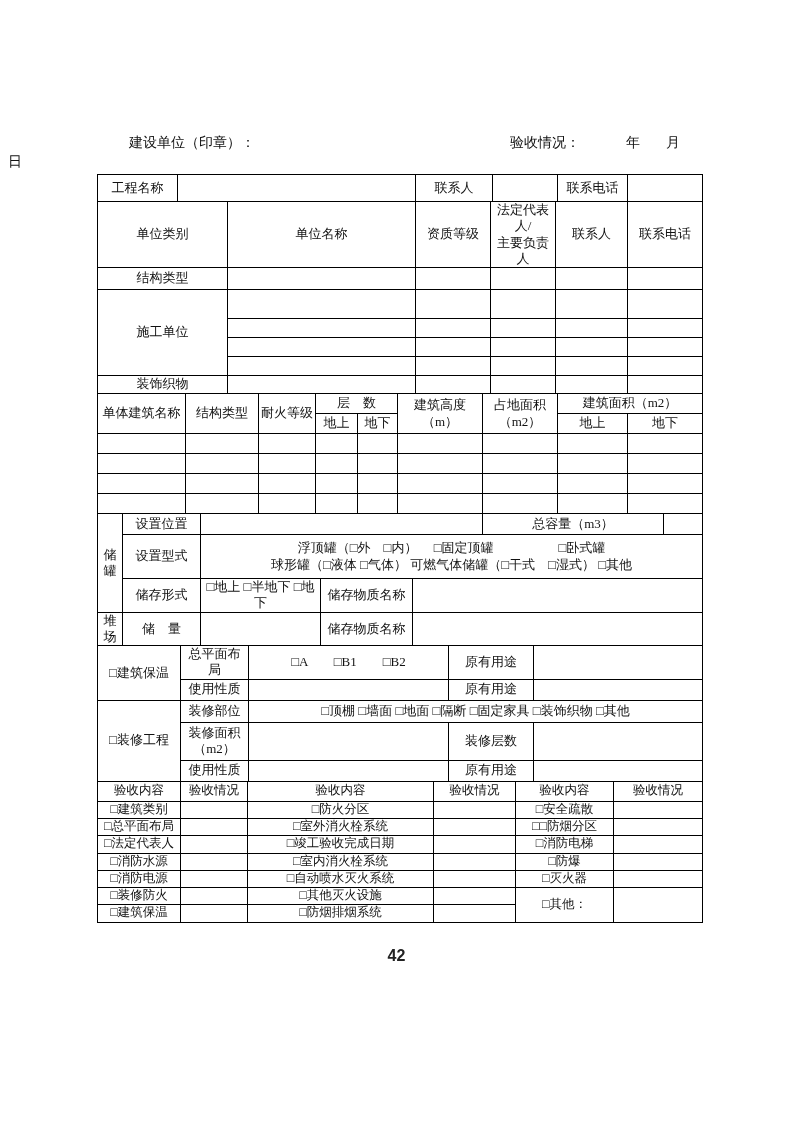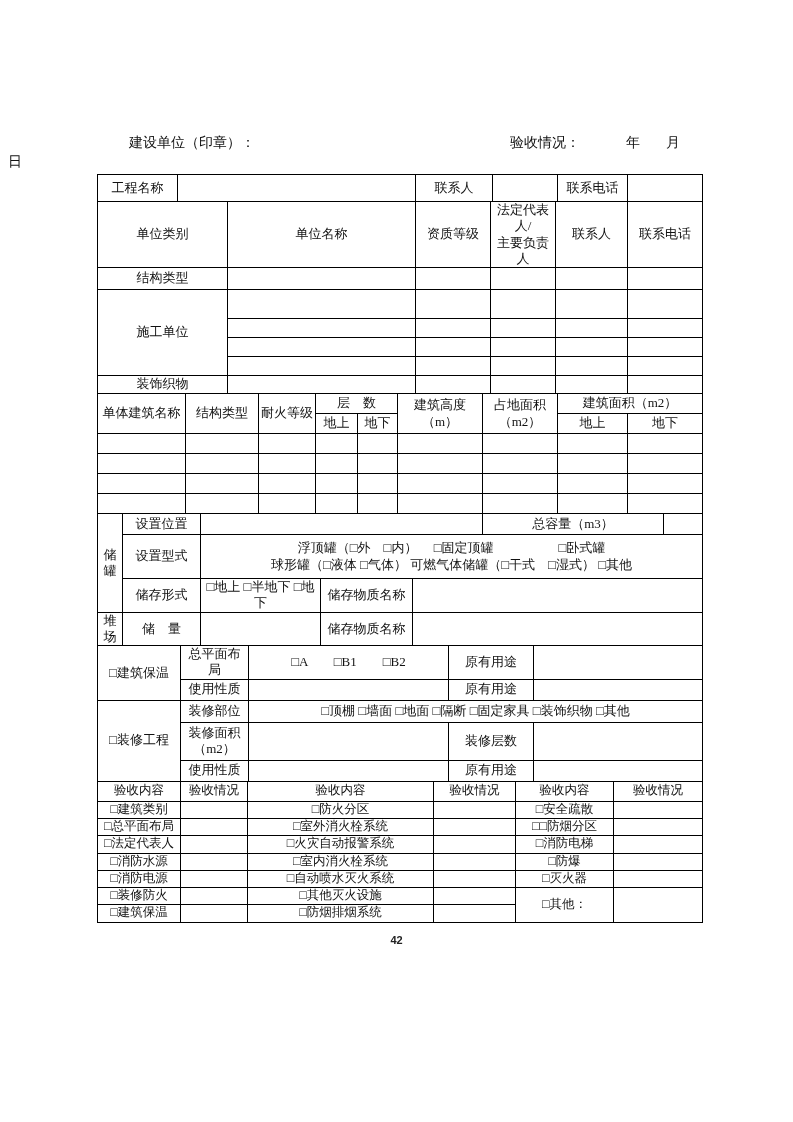--- a/index.html
+++ b/index.html
@@ -25,22 +25,22 @@
   table.t{border-collapse:collapse;table-layout:fixed;width:605px;margin-top:-1px;}
   table.t td{
     border:1px solid #000;text-align:center;vertical-align:middle;
     font-size:13px;line-height:1.25;padding:0 2px;overflow:hidden;color:#111;
   }
   td.sm{font-size:11px;line-height:1.15;}
   td.preline{white-space:pre-line;}
   td.left{text-align:left;padding-left:6px;}
   table.tF td{font-size:12.5px;}
   .pagenum{
-    text-align:center;margin-top:11px;font-family:"Liberation Sans","DejaVu Sans",sans-serif;
-    font-size:11px;font-weight:bold;color:#222;
+    text-align:center;margin-top:24px;font-family:"Liberation Sans","DejaVu Sans",sans-serif;
+    font-size:16px;font-weight:bold;color:#222;
   }
 </style>
 </head>
 <body>
 
 <div class="page">
 
 
   <div class="subheader">
     <span class="stamp">建设单位（印章）：</span>
@@ -330,21 +330,21 @@
         <td>□总平面布局</td>
         <td></td>
         <td>□室外消火栓系统</td>
         <td></td>
         <td>□□防烟分区</td>
         <td></td>
       </tr>
       <tr style="height:18px">
         <td>□法定代表人</td>
         <td></td>
-        <td>□火灾自动报警系统</td>
+        <td>□竣工验收完成日期</td>
         <td></td>
         <td>□消防电梯</td>
         <td></td>
       </tr>
       <tr style="height:17px">
         <td>□消防水源</td>
         <td></td>
         <td>□室内消火栓系统</td>
         <td></td>
         <td>□防爆</td>

